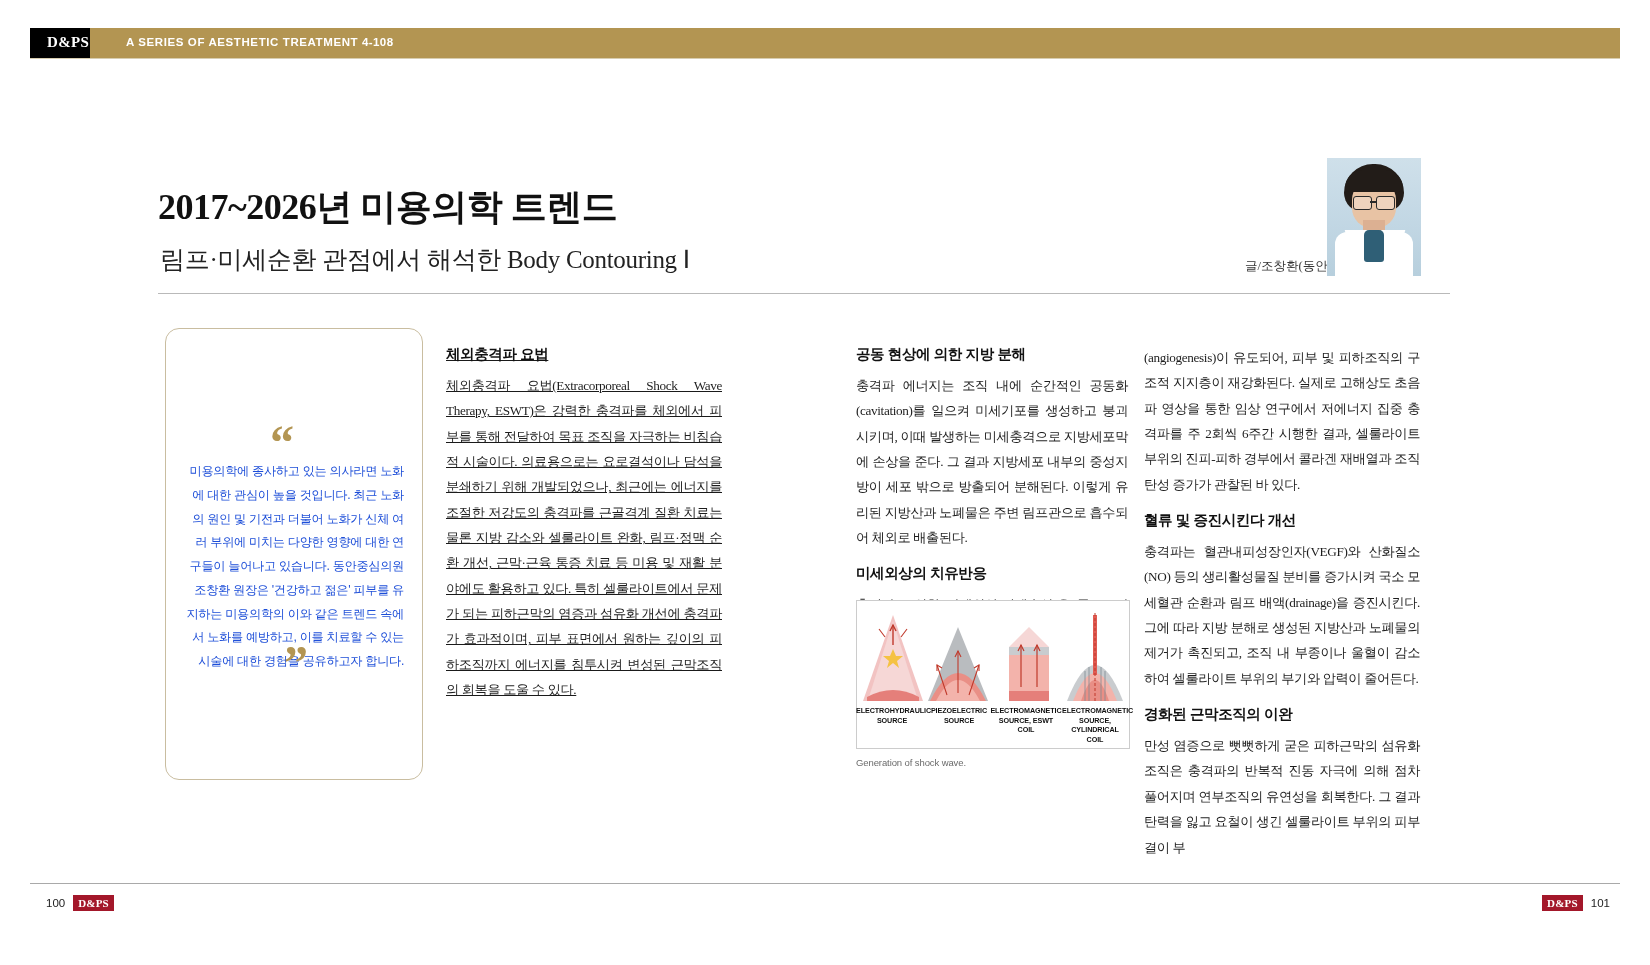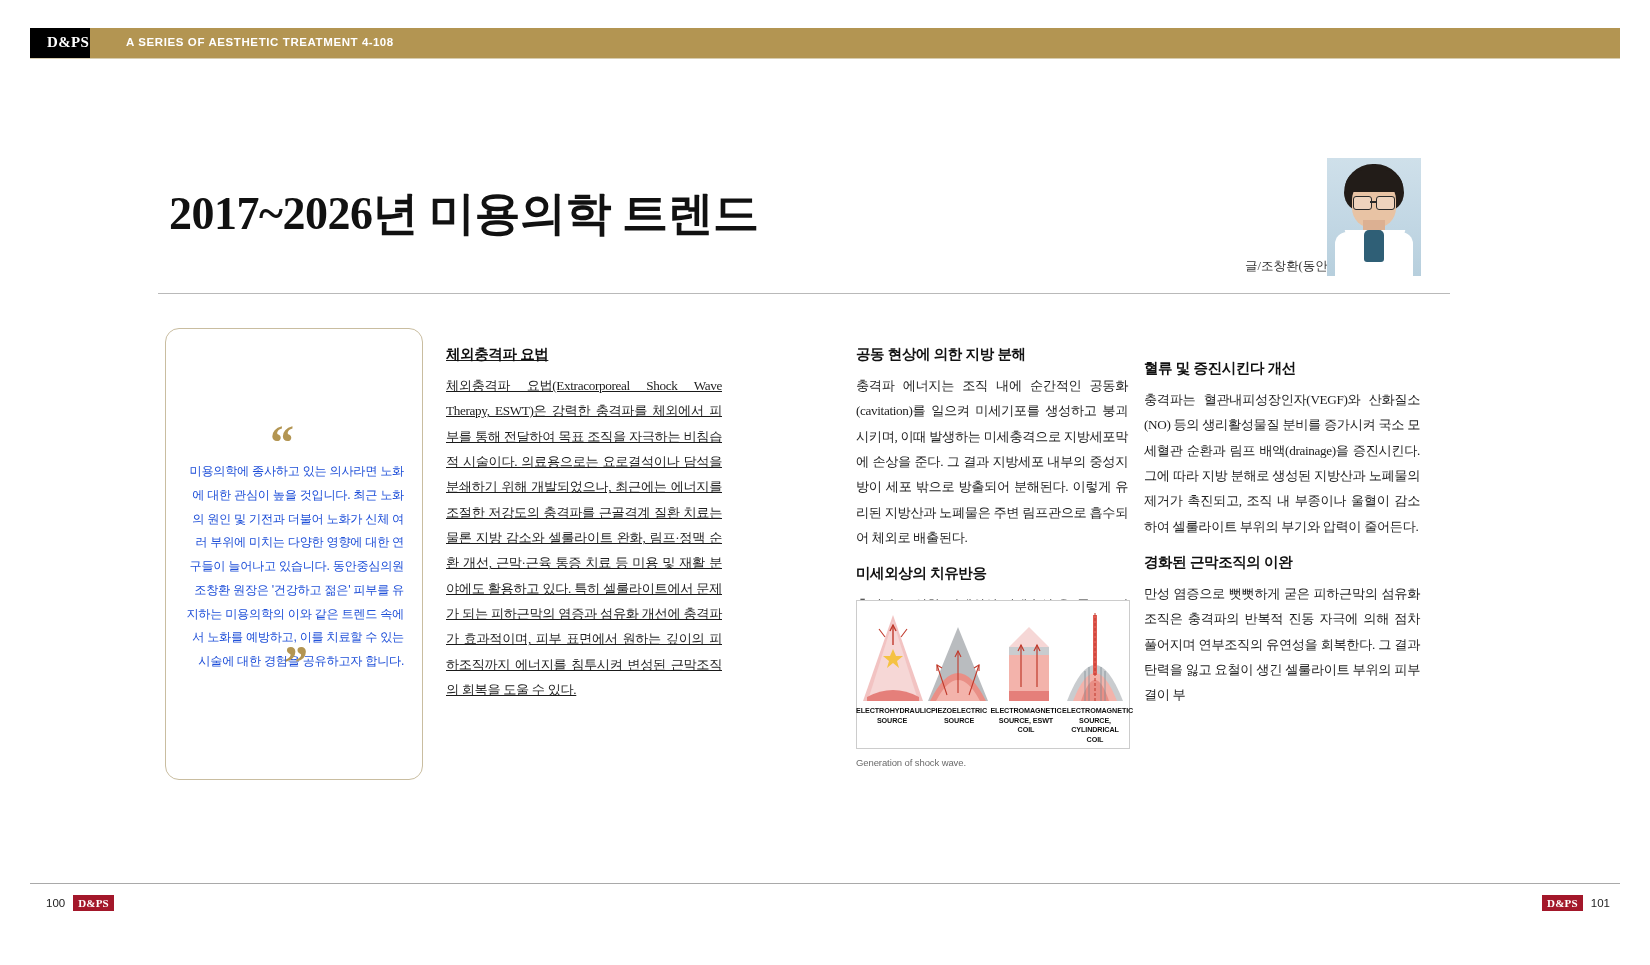--- a/index.html
+++ b/index.html
@@ -77,25 +77,24 @@
     height: 1px;
     background: #d8cdb0;
   }
 
   
   .title-main {
     position: absolute;
     left: 158px;
     top: 183px;
     font-family: "Liberation Serif", serif;
-    font-size: 46px;
+    font-size: 36px;
     font-weight: bold;
     color: #111111;
     letter-spacing: -0.5px;
-    margin-left: 11px;
   }
   .title-sub {
     position: absolute;
     left: 160px;
     top: 243px;
     font-family: "Liberation Serif", serif;
     font-size: 25px;
     color: #222222;
     letter-spacing: -0.3px;
   }
@@ -390,20 +389,21 @@
     <div class="header-gold"></div>
     <div class="header-logo">D&amp;PS</div>
     <div class="header-title">
       <span>A SERIES OF AESTHETIC TREATMENT</span>
       <span class="num">4-108</span>
     </div>
   </div>
   <div class="header-rule"></div>
 
   <div class="title-main">2017~2026년 미용의학 트렌드</div>
+  <div class="title-sub">림프·미세순환 관점에서 해석한 Body Contouring  Ⅰ</div>
   <div class="byline">글/조창환(동안중심의원 원장)</div>
   <div class="title-rule"></div>
 
   <div class="author-photo">
     <div class="ap-hair"></div>
     <div class="ap-face"></div>
     <div class="ap-hair2"></div>
     <div class="ap-glass-l"></div>
     <div class="ap-glass-r"></div>
     <div class="ap-glass-bridge"></div>
@@ -485,20 +485,21 @@
 
   <div class="fig-labels">
     <div class="fig-label fl1">ELECTROHYDRAULIC SOURCE</div>
     <div class="fig-label fl2">PIEZOELECTRIC SOURCE</div>
     <div class="fig-label fl3">ELECTROMAGNETIC SOURCE, ESWT COIL</div>
     <div class="fig-label fl4">ELECTROMAGNETIC SOURCE, CYLINDRICAL COIL</div>
   </div>
   <div class="fig-caption">Generation of shock wave.</div>
 
   <div class="col" id="col3">
+    <p>(angiogenesis)이 유도되어, 피부 및 피하조직의 구조적 지지층이 재강화된다. 실제로 고해상도 초음파 영상을 통한 임상 연구에서 저에너지 집중 충격파를 주 2회씩 6주간 시행한 결과, 셀룰라이트 부위의 진피-피하 경부에서 콜라겐 재배열과 조직 탄성 증가가 관찰된 바 있다.</p>
     <h3 class="spaced">혈류 및 증진시킨다 개선</h3>
     <p>충격파는 혈관내피성장인자(VEGF)와 산화질소(NO) 등의 생리활성물질 분비를 증가시켜 국소 모세혈관 순환과 림프 배액(drainage)을 증진시킨다. 그에 따라 지방 분해로 생성된 지방산과 노폐물의 제거가 촉진되고, 조직 내 부종이나 울혈이 감소하여 셀룰라이트 부위의 부기와 압력이 줄어든다.</p>
     <h3 class="spaced">경화된 근막조직의 이완</h3>
     <p>만성 염증으로 뻣뻣하게 굳은 피하근막의 섬유화 조직은 충격파의 반복적 진동 자극에 의해 점차 풀어지며 연부조직의 유연성을 회복한다. 그 결과 탄력을 잃고 요철이 생긴 셀룰라이트 부위의 피부결이 부</p>
   </div>
 
   <div class="footer-rule"></div>
   <div class="footer-left">
     <span class="pg-num">100</span>
     <span class="dps-mark">D&amp;PS</span>

